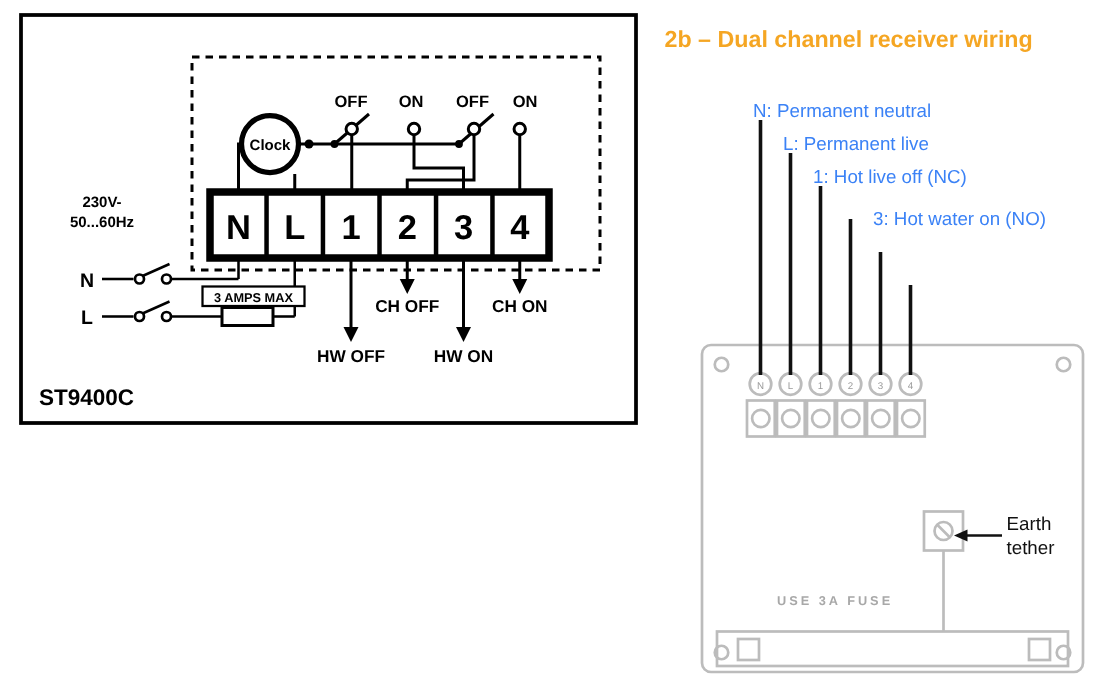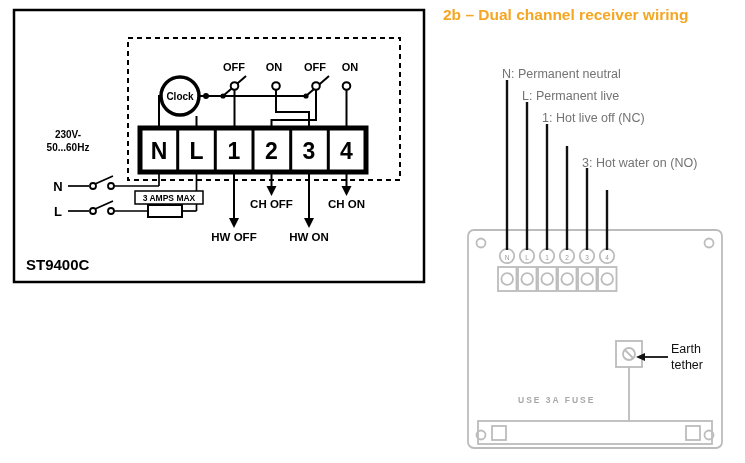--- a/index.html
+++ b/index.html
@@ -1,20 +1,20 @@
 <!DOCTYPE html>
 <html><head>
 <meta charset="utf-8">
 <style>
   * { margin:0; padding:0; box-sizing:border-box; }
   body { font-family:"Liberation Sans", sans-serif; background:#ffffff; }
   .page { position:relative; width:745px; height:463px; background:#ffffff; overflow:hidden; }
   .abs { position:absolute; }
   .title { font-weight:bold; font-size:15.5px; color:#f5a623; white-space:nowrap; }
-  .wire-label { font-size:12.5px; color:#737373; white-space:nowrap; }
+  .wire-label { font-size:12.5px; color:#3b82f6; white-space:nowrap; }
   svg text { font-family:"Liberation Sans", sans-serif; fill:#000; }
   .t-clock { font-size:10px; font-weight:bold; text-anchor:middle; }
   .t-sw    { font-size:11px; font-weight:bold; text-anchor:middle; }
   .t-term  { font-size:23px; font-weight:bold; text-anchor:middle; }
   .t-volt  { font-size:10px; font-weight:bold; text-anchor:middle; }
   .t-nl    { font-size:13px; font-weight:bold; text-anchor:middle; }
   .t-fuse  { font-size:8.5px; font-weight:bold; text-anchor:middle; }
   .t-out   { font-size:11.5px; font-weight:bold; text-anchor:middle; }
   .t-model { font-size:15px; font-weight:bold; }
   .t-plate { font-size:8.5px; fill:#a8a8a8; letter-spacing:2px; font-weight:bold; }
@@ -125,26 +125,26 @@
       <polygon points="331.5,178 341.5,178 336.5,188" fill="#000"></polygon>
     </g>
     <text class="t-out" x="261.5" y="200">CH OFF</text>
     <text class="t-out" x="336.5" y="200">CH ON</text>
     <text class="t-out" x="224" y="233">HW OFF</text>
     <text class="t-out" x="299" y="233">HW ON</text>
 
     <text class="t-model" x="16" y="262">ST9400C</text>
   </svg>
 
-  <div class="abs title" style="left:443px; top:6px;text-align:right;">2b – Dual channel receiver wiring</div>
+  <div class="abs title" style="left:443px; top:18px;text-align:right;">2b – Dual channel receiver wiring</div>
 
   <div class="abs wire-label" style="left:502px; top:67px;">N: Permanent neutral</div>
   <div class="abs wire-label" style="left:522px; top:89px;">L: Permanent live</div>
   <div class="abs wire-label" style="left:542px; top:111px;">1: Hot live off (NC)</div>
-  <div class="abs wire-label" style="left:582px; top:156px;">3: Hot water on (NO)</div>
+  <div class="abs wire-label" style="left:582px; top:139px;">3: Hot water on (NO)</div>
 
   <svg class="abs" style="left:440px; top:0;" width="305" height="463">
 
     <g class="plate">
       <rect x="28" y="230" width="254" height="218" rx="6"></rect>
       <circle cx="41" cy="243" r="4.5"></circle>
       <circle cx="269" cy="243" r="4.5"></circle>
       <circle cx="41" cy="435" r="4.5"></circle>
       <circle cx="269" cy="435" r="4.5"></circle>
 

